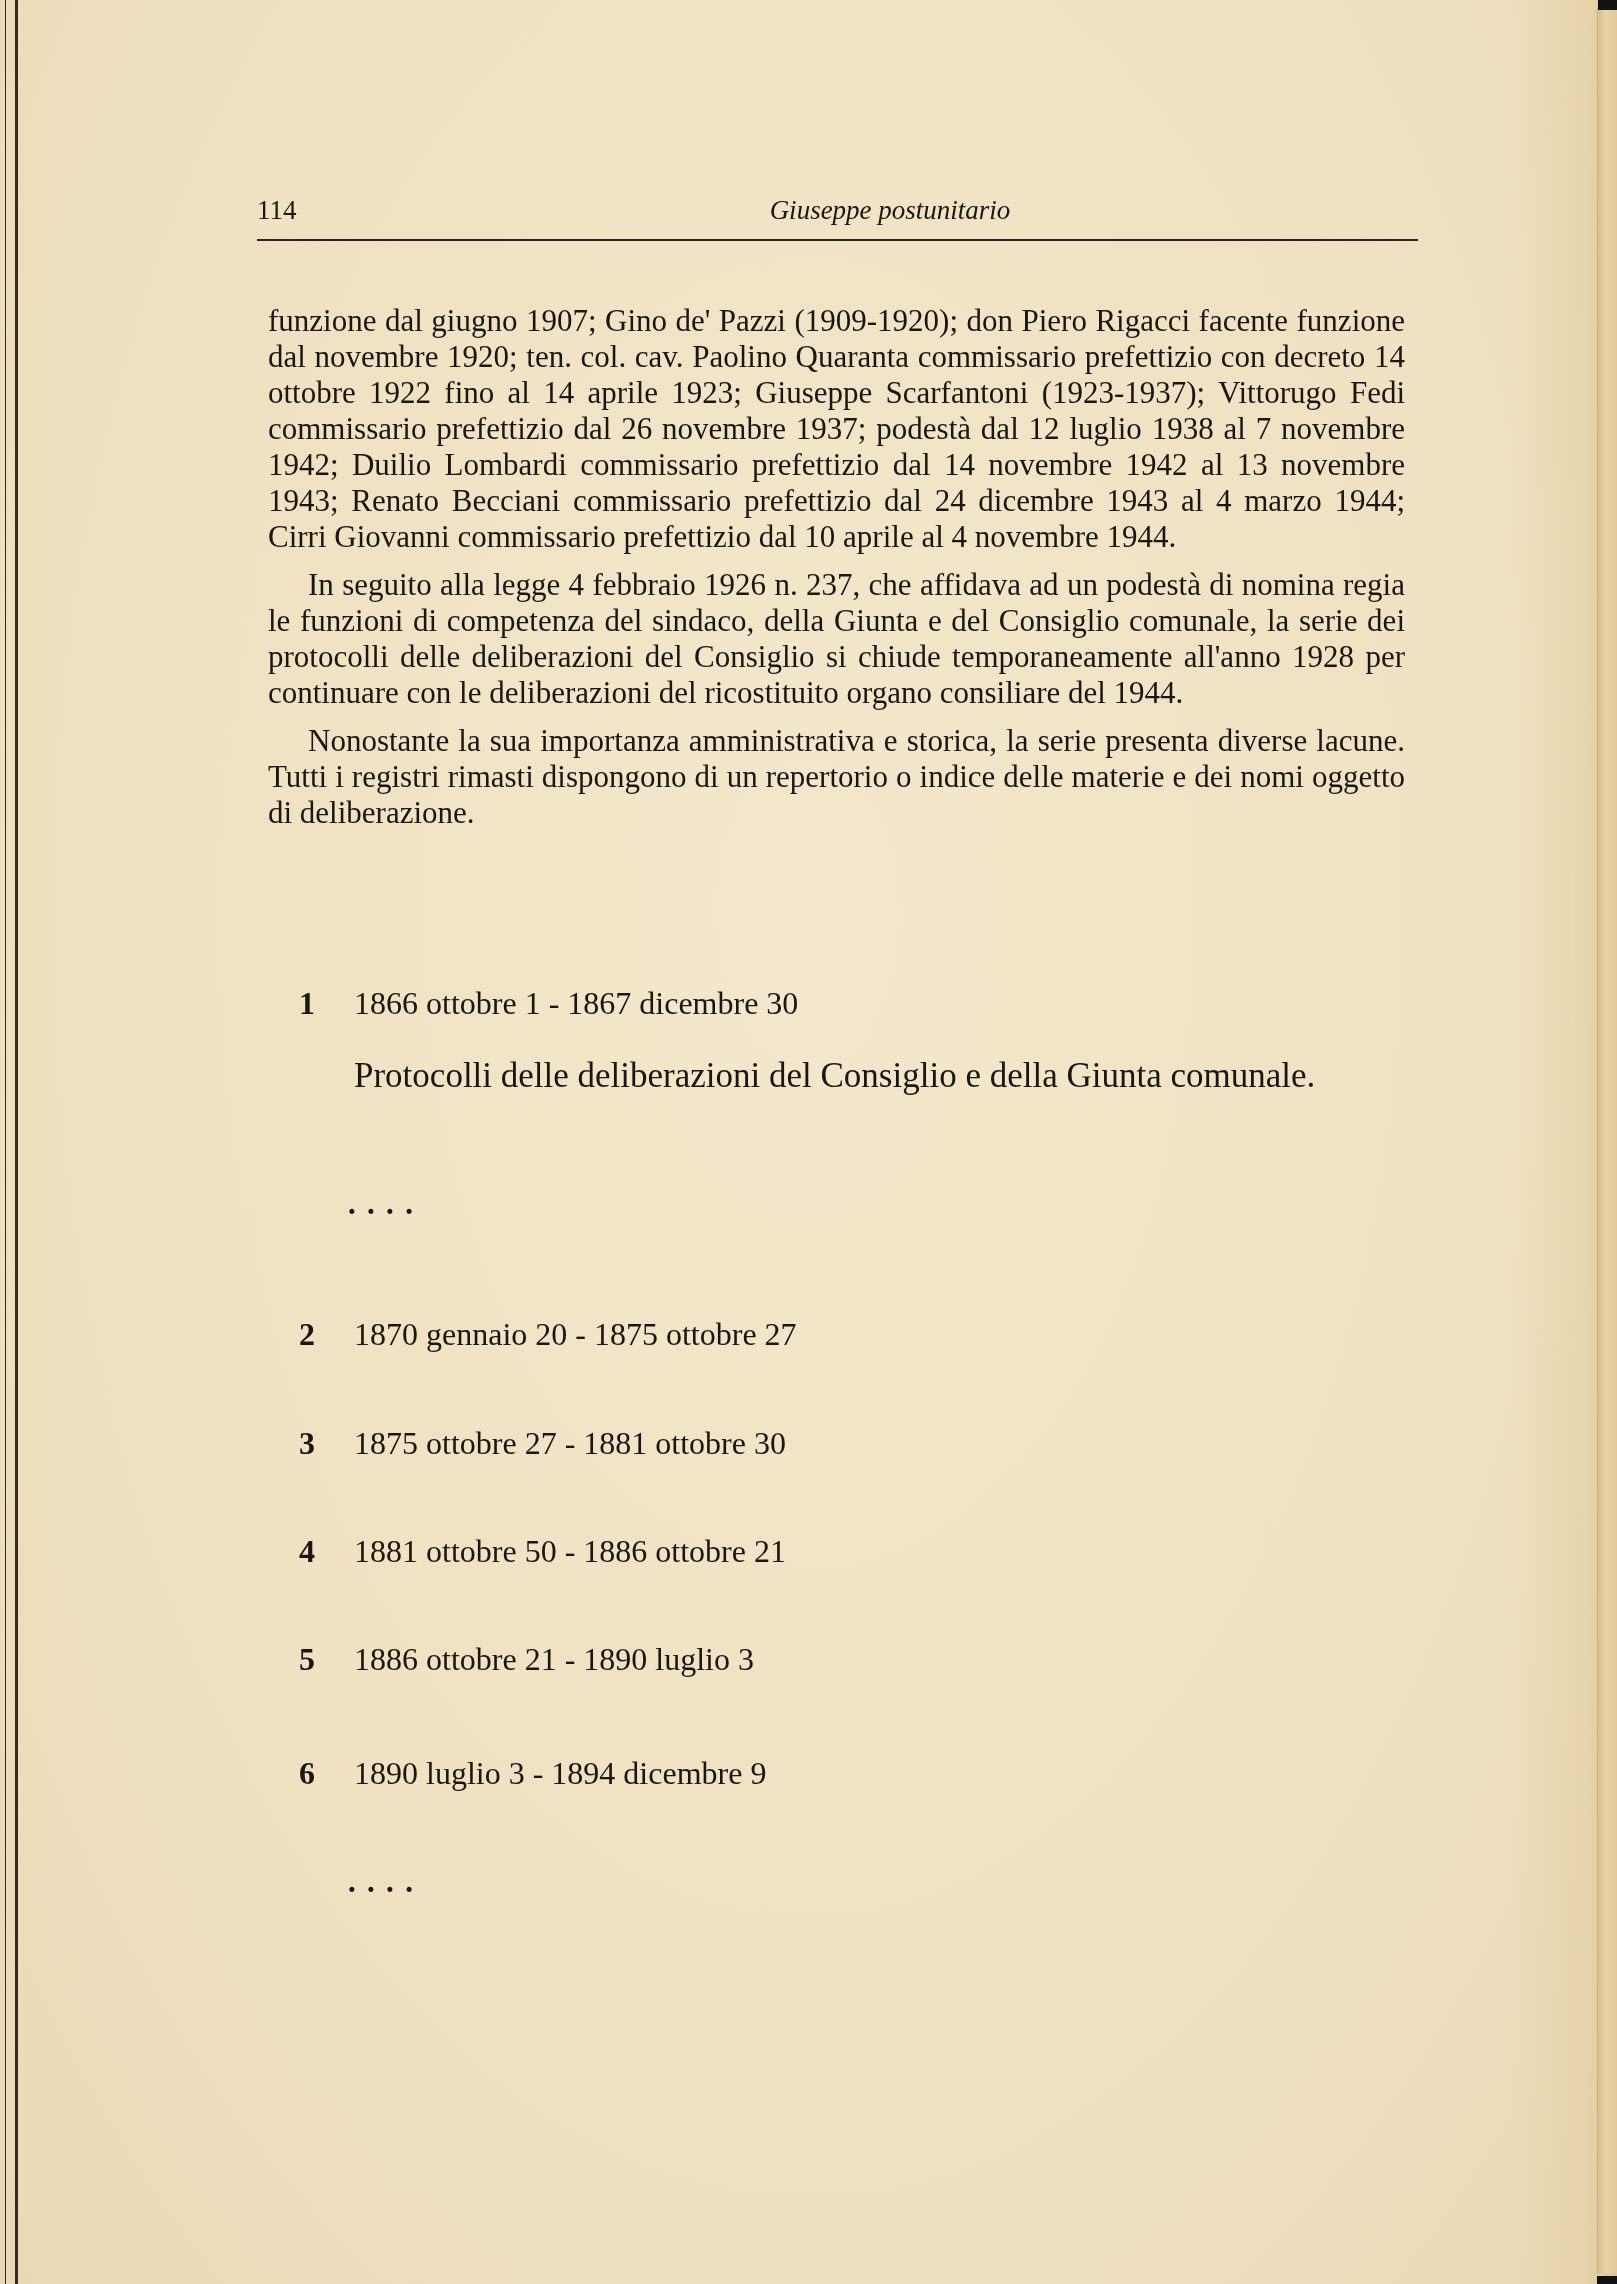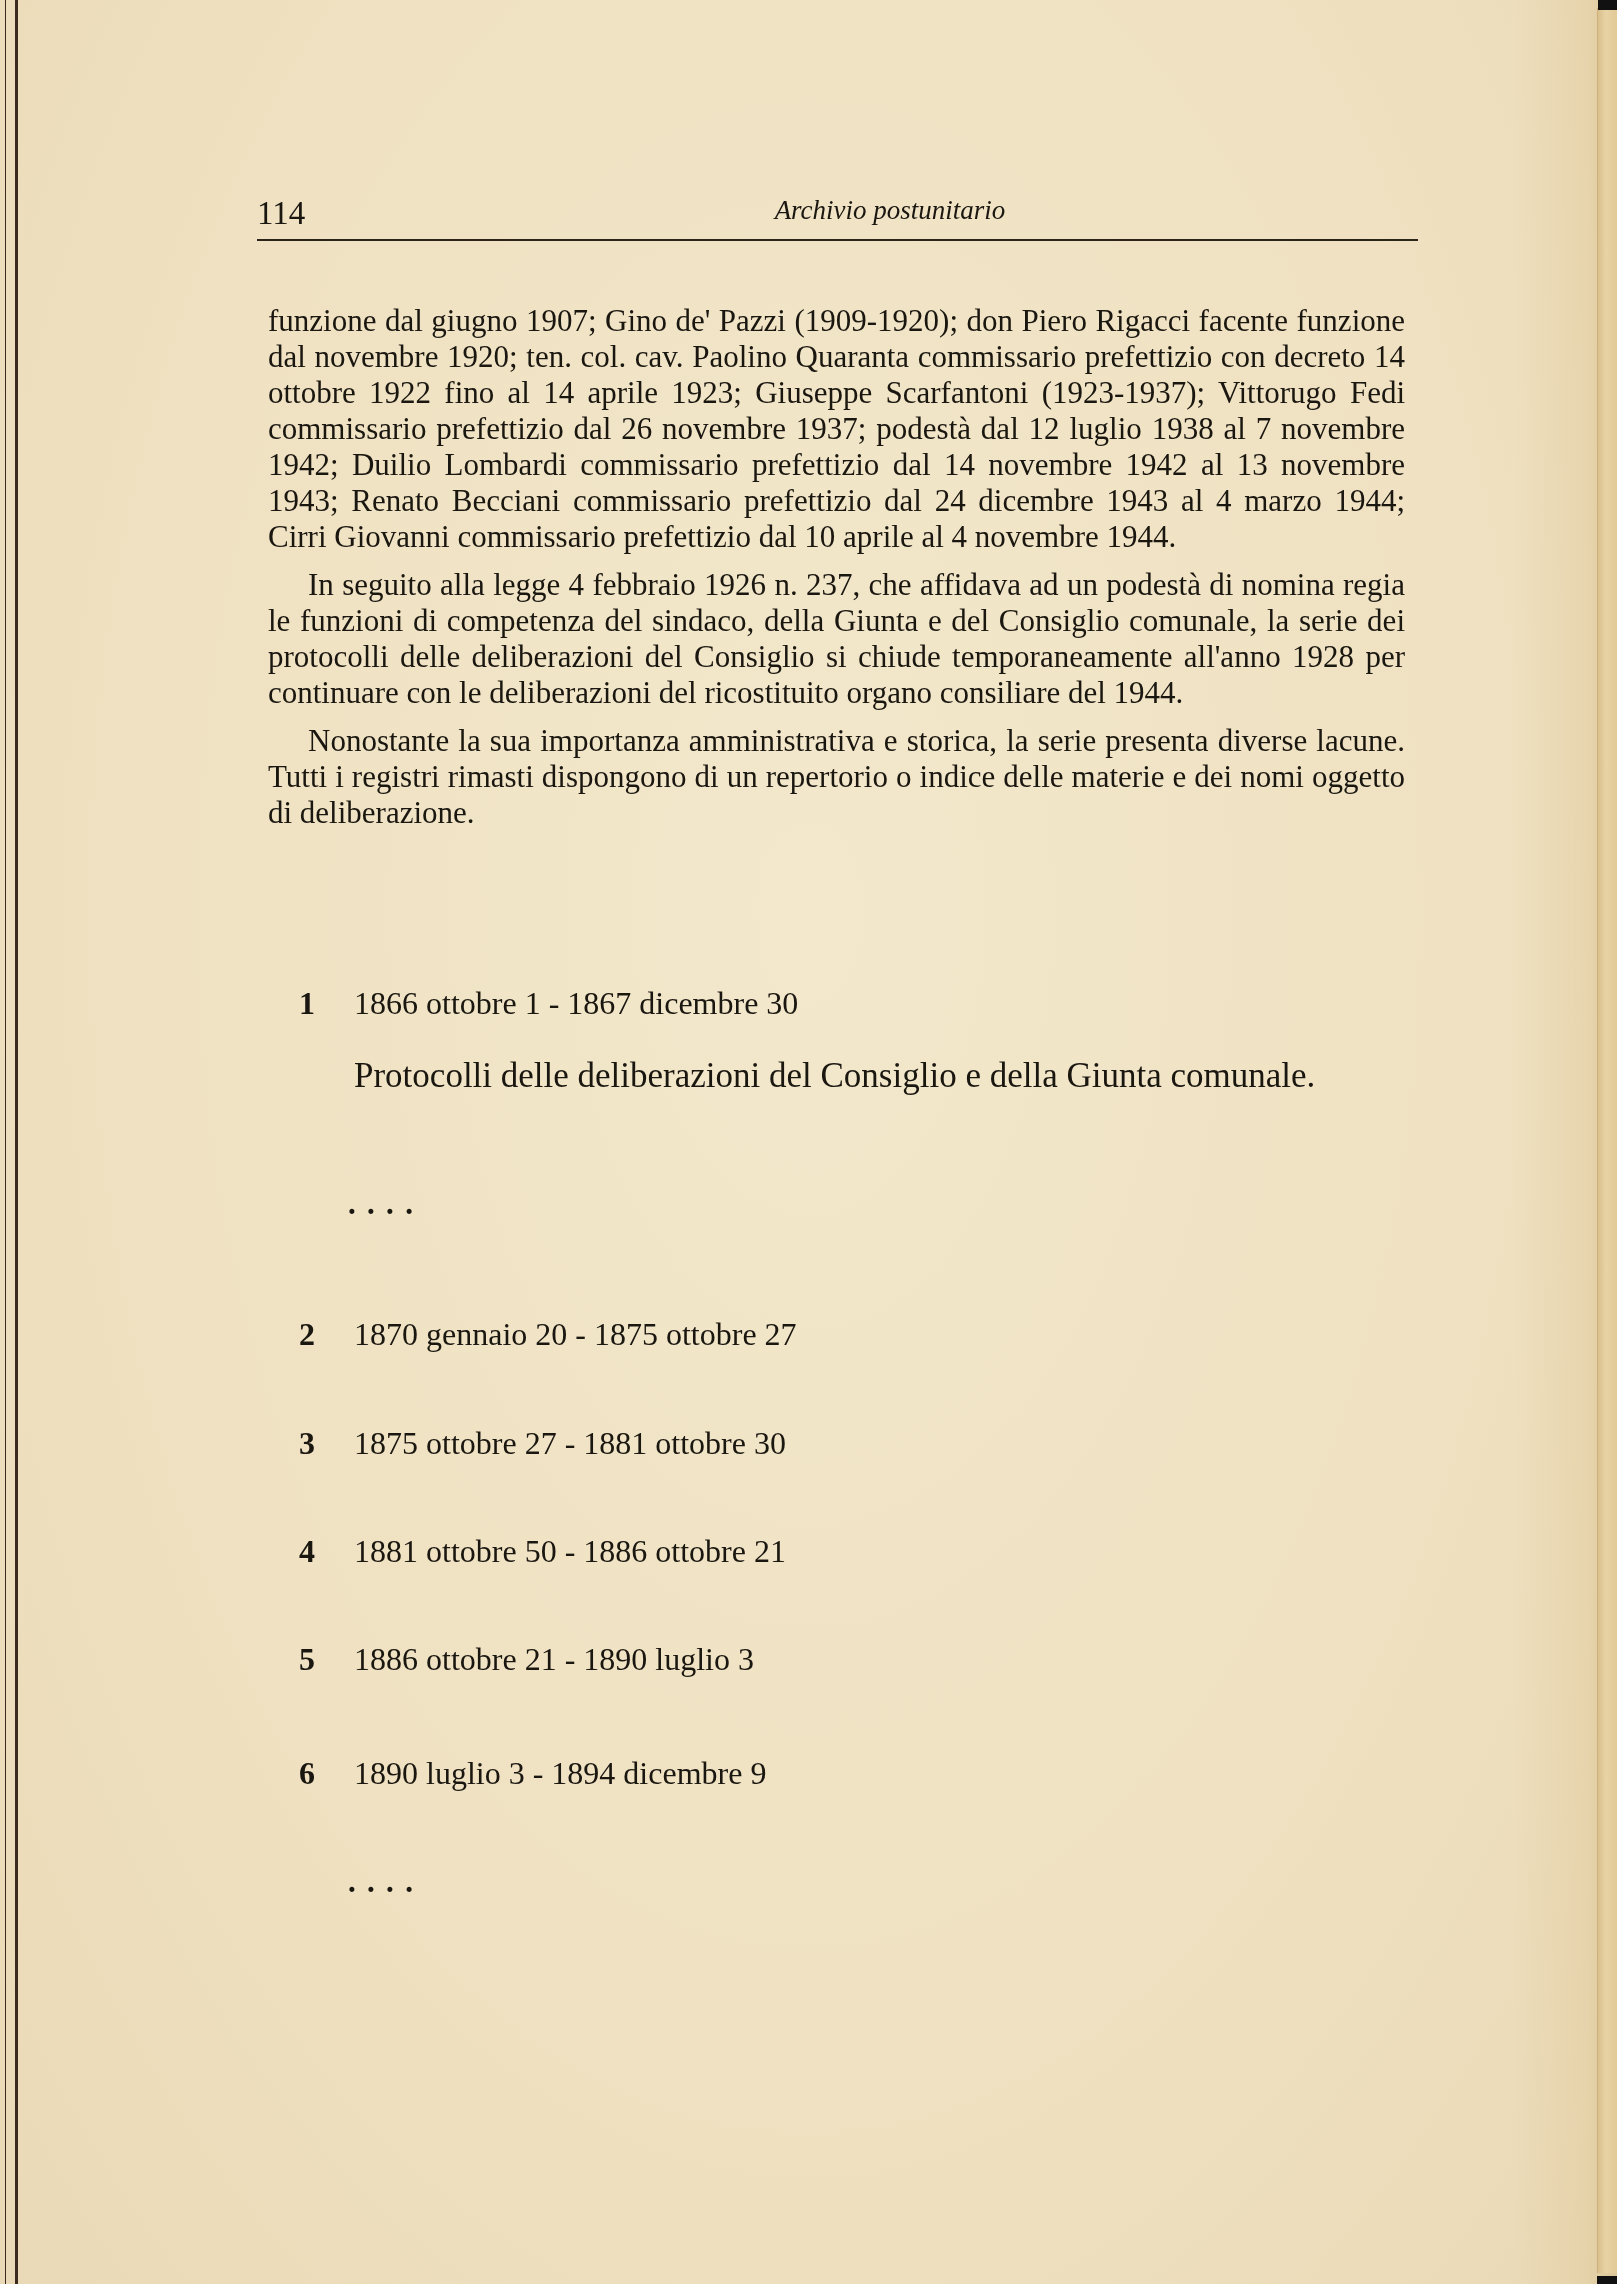--- a/index.html
+++ b/index.html
@@ -57,21 +57,21 @@
       position: absolute;
       left: 257px;
       top: 192px;
       width: 1161px;
       height: 47px;
     }
     .page-number {
       position: absolute;
       left: 0; top: 3.2px;
       font-family: "Liberation Serif", serif;
-      font-size: 33px;
+      font-size: 27px;
     }
     .running-title {
       position: absolute;
       left: 0; right: 0; top: 3.2px;
       text-align: center;
       font-family: "Liberation Serif", serif;
       font-style: italic;
       font-size: 27px;
       padding-left: 105px;
     }
@@ -147,21 +147,21 @@
 <div class="page">
   <div class="binding-line bl1"></div>
   <div class="binding-line bl2"></div>
   <div class="fold-shade"></div>
   <div class="fold-edge"></div>
   <div class="corner-top"></div>
   <div class="corner-bottom"></div>
 
   <div class="running-head">
     <span class="page-number">114</span>
-    <span class="running-title">Archivio postunitario</span>
+    <span class="running-title">Giuseppe postunitario</span>
   </div>
   <div class="head-rule"></div>
 
   <div class="body-text">
     <p>funzione dal giugno 1907; Gino de' Pazzi (1909-1920); don Piero Rigacci facente funzione dal novembre 1920; ten. col. cav. Paolino Quaranta commissario prefettizio con decreto 14 ottobre 1922 fino al 14 aprile 1923; Giuseppe Scarfantoni (1923-1937); Vittorugo Fedi commissario prefettizio dal 26 novembre 1937; podestà dal 12 luglio 1938 al 7 novembre 1942; Duilio Lombardi commissario prefettizio dal 14 novembre 1942 al 13 novembre 1943; Renato Becciani commissario prefettizio dal 24 dicembre 1943 al 4 marzo 1944; Cirri Giovanni commissario prefettizio dal 10 aprile al 4 novembre 1944.</p>
     <p class="indent">In seguito alla legge 4 febbraio 1926 n. 237, che affidava ad un podestà di nomina regia le funzioni di competenza del sindaco, della Giunta e del Consiglio comunale, la serie dei protocolli delle deliberazioni del Consiglio si chiude temporaneamente all'anno 1928 per continuare con le deliberazioni del ricostituito organo consiliare del 1944.</p>
     <p class="indent">Nonostante la sua importanza amministrativa e storica, la serie presenta diverse lacune. Tutti i registri rimasti dispongono di un repertorio o indice delle materie e dei nomi oggetto di deliberazione.</p>
   </div>
 
   <div class="entry" style="top:983px;">

